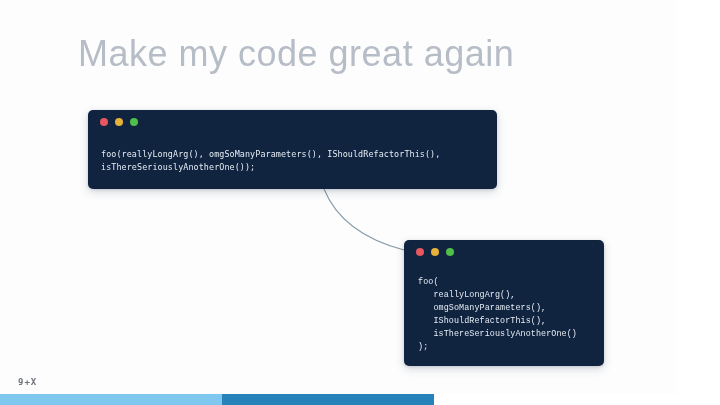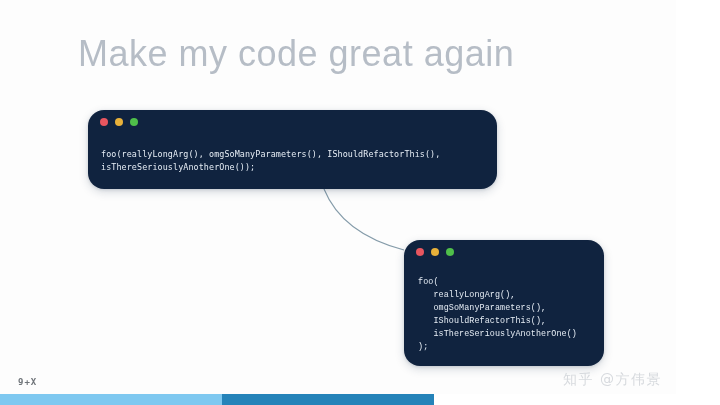--- a/index.html
+++ b/index.html
@@ -31,21 +31,21 @@
     letter-spacing: 0.5px;
     color: #b6bdc6;
     font-family: "Liberation Sans", sans-serif;
     white-space: nowrap;
   }
 
   
   .code-window {
     position: absolute;
     background: #10233f;
-    border-radius: 16px;
+    border-radius: 5px;
     box-shadow: 0 3px 10px rgba(30, 50, 80, 0.18),
                 0 1px 3px rgba(30, 50, 80, 0.14);
     overflow: hidden;
   }
   #code-window-1 {
     left: 88px;
     top: 110px;
     width: 409px;
     height: 79px;
   }
@@ -191,20 +191,19 @@
     <div class="code-body">foo(
    reallyLongArg(),
    omgSoManyParameters(),
    IShouldRefactorThis(),
    isThereSeriouslyAnotherOne()
 );</div>
   </div>
 
   <div id="footer-logo">9+X</div>
 
-  <div id="watermark">知乎 @方伟景</div>
 
   <div id="progress-bar">
     <div id="progress-segment-1"></div>
     <div id="progress-segment-2"></div>
   </div>
 
 </div>
 
 </body></html>

